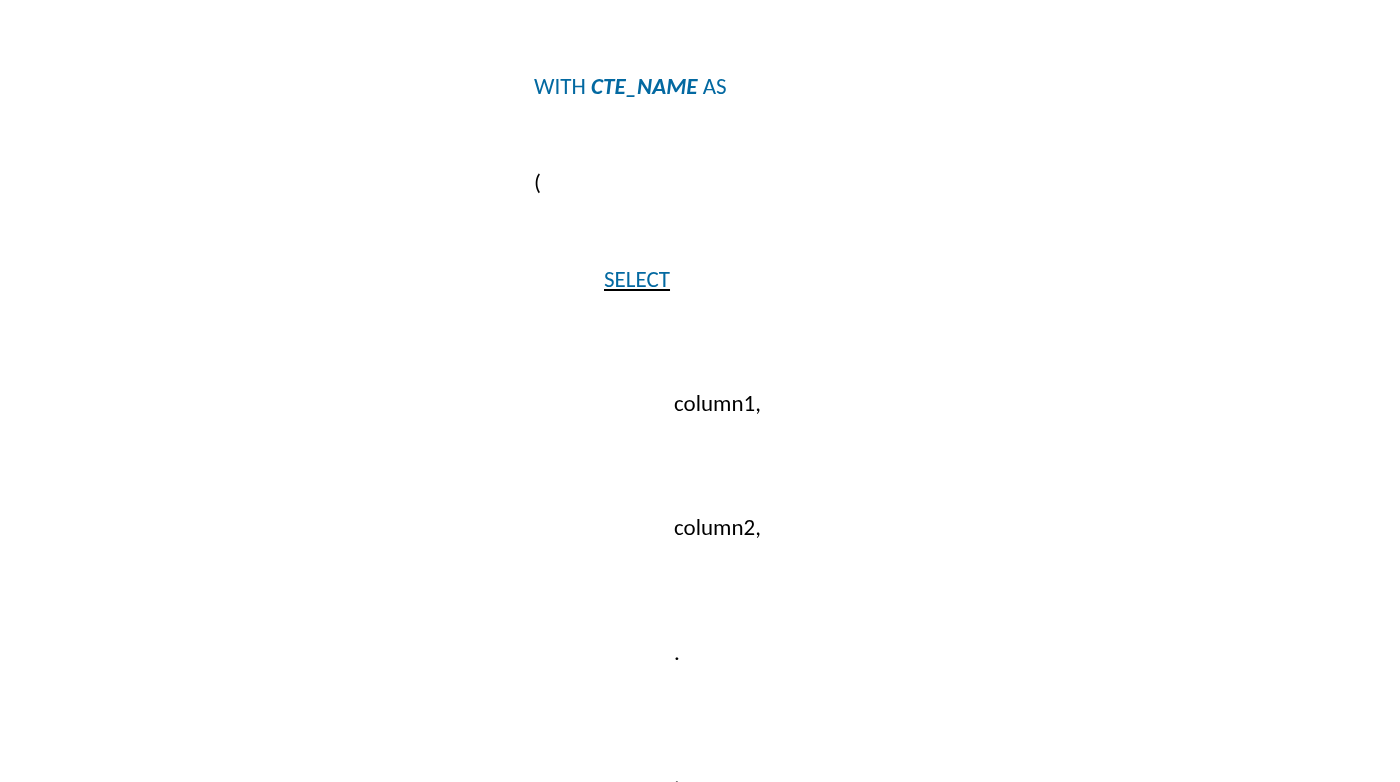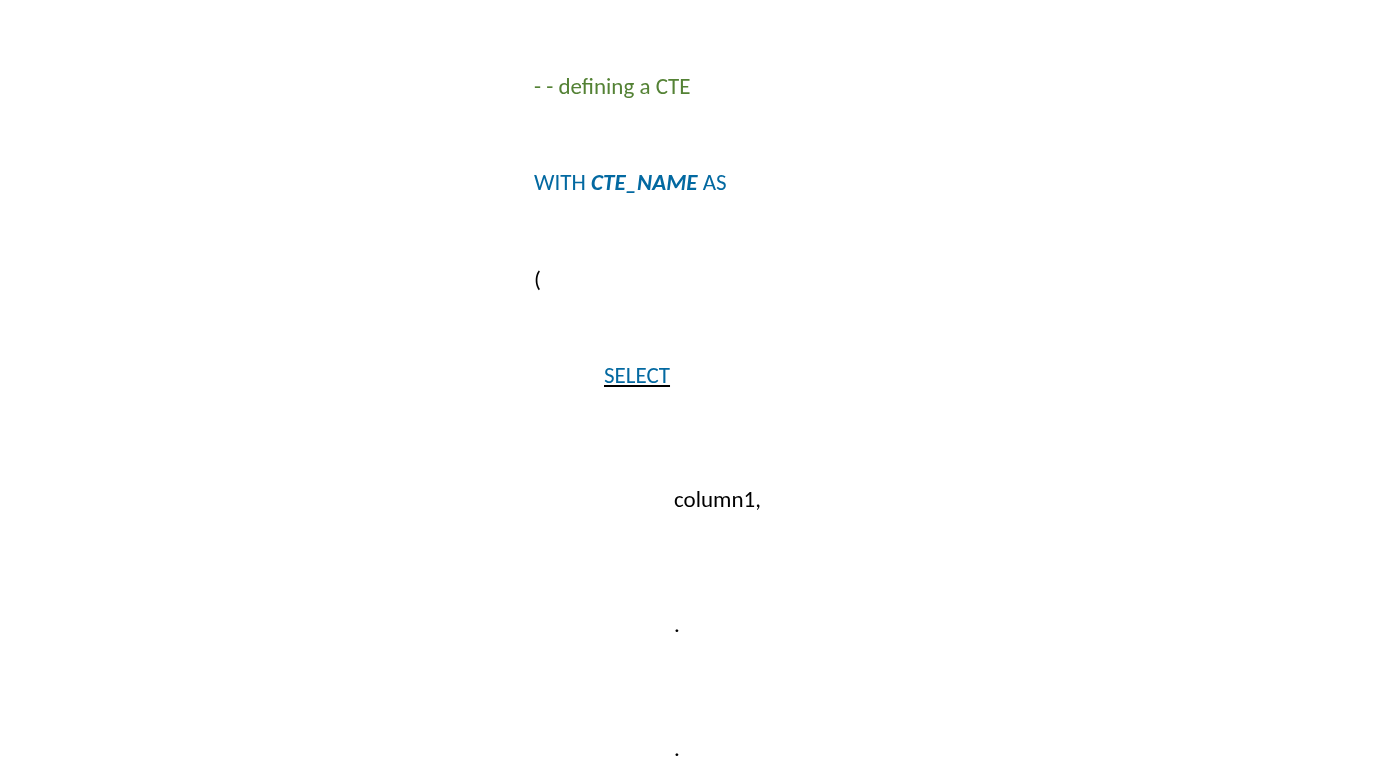--- a/index.html
+++ b/index.html
@@ -25,25 +25,25 @@
   .plain { color: #000000; }
   .bold { font-weight: 700; }
   .italic { font-style: italic; }
   .indent1 { padding-left: 70px; text-decoration: underline; }
   .indent2 { padding-left: 140px; margin-top: 28px; }
 </style>
 </head>
 <body>
 
 <div class="code-container">
-  <span class="line"><span class="comment">- - defining a CTE</span></span>
   <span class="line"><span class="keyword">WITH </span><span class="keyword bold italic">CTE_NAME</span><span class="keyword"> AS</span></span>
   <span class="line"><span class="plain">(</span></span>
   <span class="line indent1"><span class="keyword">SELECT</span></span>
   <span class="line indent2"><span class="plain">column1,</span></span>
+  <span class="line indent2"><span class="plain">column2,</span></span>
   <span class="line indent2"><span class="plain">.</span></span>
   <span class="line indent2"><span class="plain">.</span></span>
   
   
   
   
   
   
   
   

